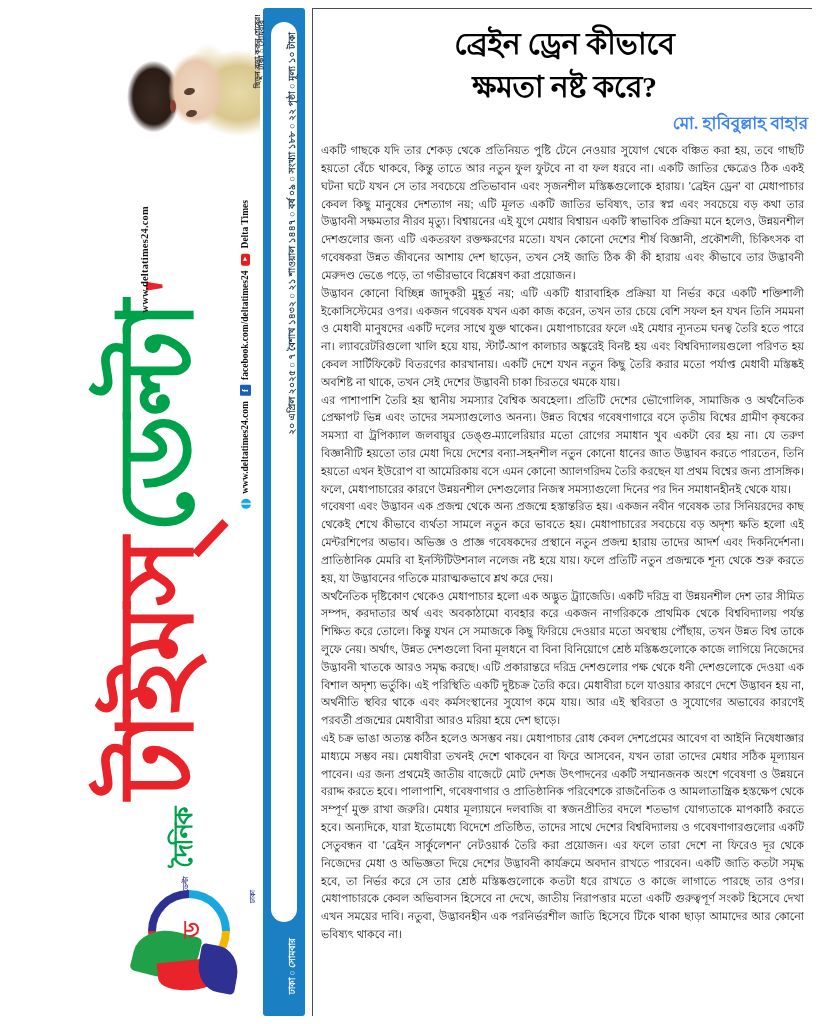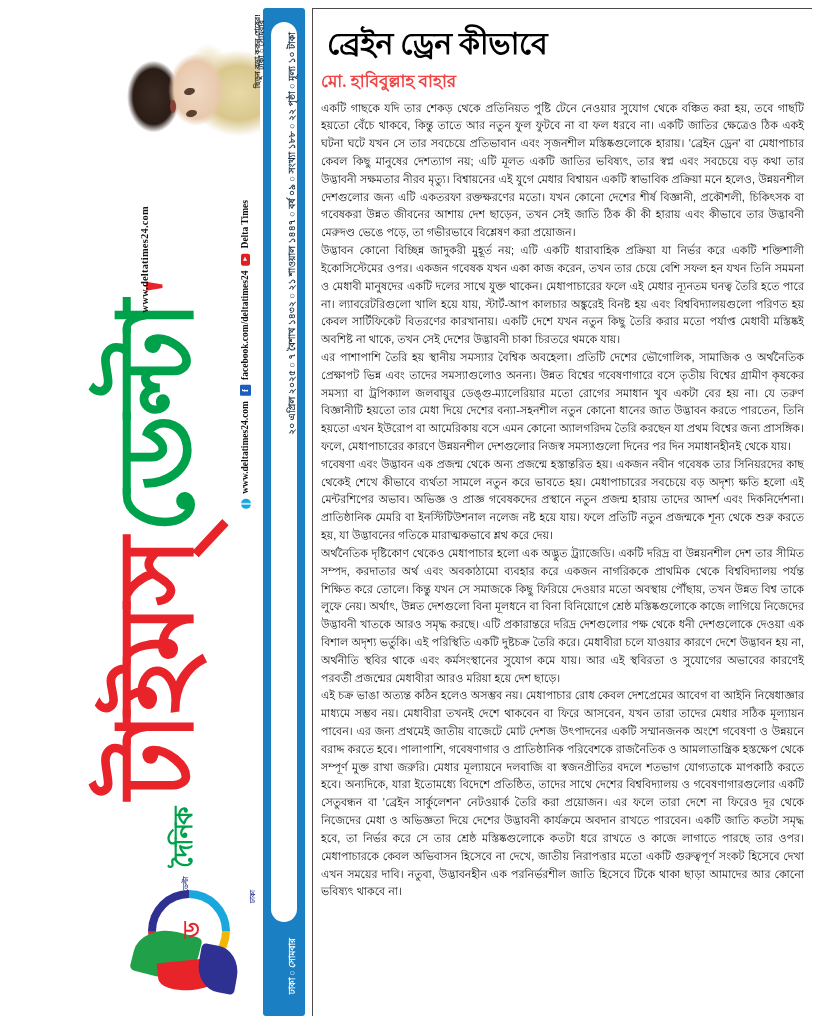--- a/index.html
+++ b/index.html
@@ -249,28 +249,29 @@
     width: 500px; height: 1008px;
     padding: 0 4px 0 8px;
     border-left: 1.5px solid #4a4a4a;
     border-top: 1.5px solid #4a4a4a;
   }
   #headline {
     font-family: "Liberation Serif", serif;
     font-size: 30px;
     font-weight: 700;
     color: #000;
+    text-align: center;
     line-height: 1.42;
     letter-spacing: -.3px;
     margin: 14px 6px 2px 6px;
   }
   #byline {
     font-family: "Liberation Serif", serif;
-    font-size: 17px; font-weight: 700; color: #ef4444;
-    text-align: left;
+    font-size: 17px; font-weight: 700; color: #3b82f6;
+    text-align: right;
     margin: 2px 0 4px 0;
   }
   #body {
     margin-top: 3px;
     padding-right: 4px;
   }
   #body p {
     font-family: Liberation Sans, sans-serif;
     font-size: 11px;
     line-height: 1.62;
@@ -337,20 +338,21 @@
   <div id="date-rail"></div>
   <div id="date-pill"></div>
   <div class="rot" id="date-text">২০ এপ্রিল ২০২৫ ○ ৭ বৈশাখ ১৪৩২ ○ ২১ শাওয়াল ১৪৪৭ ○ বর্ষ ০৯ ○ সংখ্যা ১৮৮ ○ ২২ পৃষ্ঠা ○ মূল্য ১০ টাকা</div>
   <div class="rot" id="edition-top">ঢাকা ○ সোমবার</div>
   <div class="rot" id="page-meta">ঢাকা ○ সোমবার</div>
 
   <div id="article">
 
     <div id="headline">
       <div>ব্রেইন ড্রেন কীভাবে</div>
+      <div>ক্ষমতা নষ্ট করে?</div>
     </div>
 
     <div id="byline">মো. হাবিবুল্লাহ বাহার</div>
 
     <div id="body">
       <p>একটি গাছকে যদি তার শেকড় থেকে প্রতিনিয়ত পুষ্টি টেনে নেওয়ার সুযোগ থেকে বঞ্চিত করা হয়, তবে গাছটি হয়তো বেঁচে থাকবে, কিন্তু তাতে আর নতুন ফুল ফুটবে না বা ফল ধরবে না। একটি জাতির ক্ষেত্রেও ঠিক একই ঘটনা ঘটে যখন সে তার সবচেয়ে প্রতিভাবান এবং সৃজনশীল মস্তিষ্কগুলোকে হারায়। 'ব্রেইন ড্রেন' বা মেধাপাচার কেবল কিছু মানুষের দেশত্যাগ নয়; এটি মূলত একটি জাতির ভবিষ্যৎ, তার স্বপ্ন এবং সবচেয়ে বড় কথা তার উদ্ভাবনী সক্ষমতার নীরব মৃত্যু। বিশ্বায়নের এই যুগে মেধার বিশ্বায়ন একটি স্বাভাবিক প্রক্রিয়া মনে হলেও, উন্নয়নশীল দেশগুলোর জন্য এটি একতরফা রক্তক্ষরণের মতো। যখন কোনো দেশের শীর্ষ বিজ্ঞানী, প্রকৌশলী, চিকিৎসক বা গবেষকরা উন্নত জীবনের আশায় দেশ ছাড়েন, তখন সেই জাতি ঠিক কী কী হারায় এবং কীভাবে তার উদ্ভাবনী মেরুদণ্ড ভেঙে পড়ে, তা গভীরভাবে বিশ্লেষণ করা প্রয়োজন।</p>
       <p>উদ্ভাবন কোনো বিচ্ছিন্ন জাদুকরী মুহূর্ত নয়; এটি একটি ধারাবাহিক প্রক্রিয়া যা নির্ভর করে একটি শক্তিশালী ইকোসিস্টেমের ওপর। একজন গবেষক যখন একা কাজ করেন, তখন তার চেয়ে বেশি সফল হন যখন তিনি সমমনা ও মেধাবী মানুষদের একটি দলের সাথে যুক্ত থাকেন। মেধাপাচারের ফলে এই মেধার ন্যূনতম ঘনত্ব তৈরি হতে পারে না। ল্যাবরেটরিগুলো খালি হয়ে যায়, স্টার্ট-আপ কালচার অঙ্কুরেই বিনষ্ট হয় এবং বিশ্ববিদ্যালয়গুলো পরিণত হয় কেবল সার্টিফিকেট বিতরণের কারখানায়। একটি দেশে যখন নতুন কিছু তৈরি করার মতো পর্যাপ্ত মেধাবী মস্তিষ্কই অবশিষ্ট না থাকে, তখন সেই দেশের উদ্ভাবনী চাকা চিরতরে থমকে যায়।</p>
       <p>এর পাশাপাশি তৈরি হয় স্থানীয় সমস্যার বৈশ্বিক অবহেলা। প্রতিটি দেশের ভৌগোলিক, সামাজিক ও অর্থনৈতিক প্রেক্ষাপট ভিন্ন এবং তাদের সমস্যাগুলোও অনন্য। উন্নত বিশ্বের গবেষণাগারে বসে তৃতীয় বিশ্বের গ্রামীণ কৃষকের সমস্যা বা ট্রপিক্যাল জলবায়ুর ডেঙ্গু-ম্যালেরিয়ার মতো রোগের সমাধান খুব একটা বের হয় না। যে তরুণ বিজ্ঞানীটি হয়তো তার মেধা দিয়ে দেশের বন্যা-সহনশীল নতুন কোনো ধানের জাত উদ্ভাবন করতে পারতেন, তিনি হয়তো এখন ইউরোপ বা আমেরিকায় বসে এমন কোনো অ্যালগরিদম তৈরি করছেন যা প্রথম বিশ্বের জন্য প্রাসঙ্গিক। ফলে, মেধাপাচারের কারণে উন্নয়নশীল দেশগুলোর নিজস্ব সমস্যাগুলো দিনের পর দিন সমাধানহীনই থেকে যায়।</p>
       <p>গবেষণা এবং উদ্ভাবন এক প্রজন্ম থেকে অন্য প্রজন্মে হস্তান্তরিত হয়। একজন নবীন গবেষক তার সিনিয়রদের কাছ থেকেই শেখে কীভাবে ব্যর্থতা সামলে নতুন করে ভাবতে হয়। মেধাপাচারের সবচেয়ে বড় অদৃশ্য ক্ষতি হলো এই মেন্টরশিপের অভাব। অভিজ্ঞ ও প্রাজ্ঞ গবেষকদের প্রস্থানে নতুন প্রজন্ম হারায় তাদের আদর্শ এবং দিকনির্দেশনা। প্রাতিষ্ঠানিক মেমরি বা ইনস্টিটিউশনাল নলেজ নষ্ট হয়ে যায়। ফলে প্রতিটি নতুন প্রজন্মকে শূন্য থেকে শুরু করতে হয়, যা উদ্ভাবনের গতিকে মারাত্মকভাবে শ্লথ করে দেয়।</p>
       <p>অর্থনৈতিক দৃষ্টিকোণ থেকেও মেধাপাচার হলো এক অদ্ভুত ট্র্যাজেডি। একটি দরিদ্র বা উন্নয়নশীল দেশ তার সীমিত সম্পদ, করদাতার অর্থ এবং অবকাঠামো ব্যবহার করে একজন নাগরিককে প্রাথমিক থেকে বিশ্ববিদ্যালয় পর্যন্ত শিক্ষিত করে তোলে। কিন্তু যখন সে সমাজকে কিছু ফিরিয়ে দেওয়ার মতো অবস্থায় পৌঁছায়, তখন উন্নত বিশ্ব তাকে লুফে নেয়। অর্থাৎ, উন্নত দেশগুলো বিনা মূলধনে বা বিনা বিনিয়োগে শ্রেষ্ঠ মস্তিষ্কগুলোকে কাজে লাগিয়ে নিজেদের উদ্ভাবনী খাতকে আরও সমৃদ্ধ করছে। এটি প্রকারান্তরে দরিদ্র দেশগুলোর পক্ষ থেকে ধনী দেশগুলোকে দেওয়া এক বিশাল অদৃশ্য ভর্তুকি। এই পরিস্থিতি একটি দুষ্টচক্র তৈরি করে। মেধাবীরা চলে যাওয়ার কারণে দেশে উদ্ভাবন হয় না, অর্থনীতি স্থবির থাকে এবং কর্মসংস্থানের সুযোগ কমে যায়। আর এই স্থবিরতা ও সুযোগের অভাবের কারণেই পরবর্তী প্রজন্মের মেধাবীরা আরও মরিয়া হয়ে দেশ ছাড়ে।</p>

